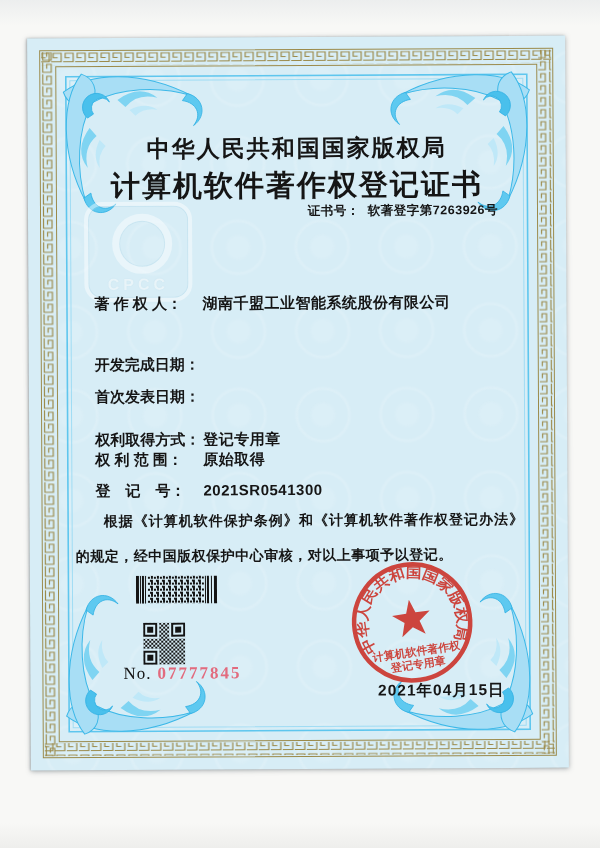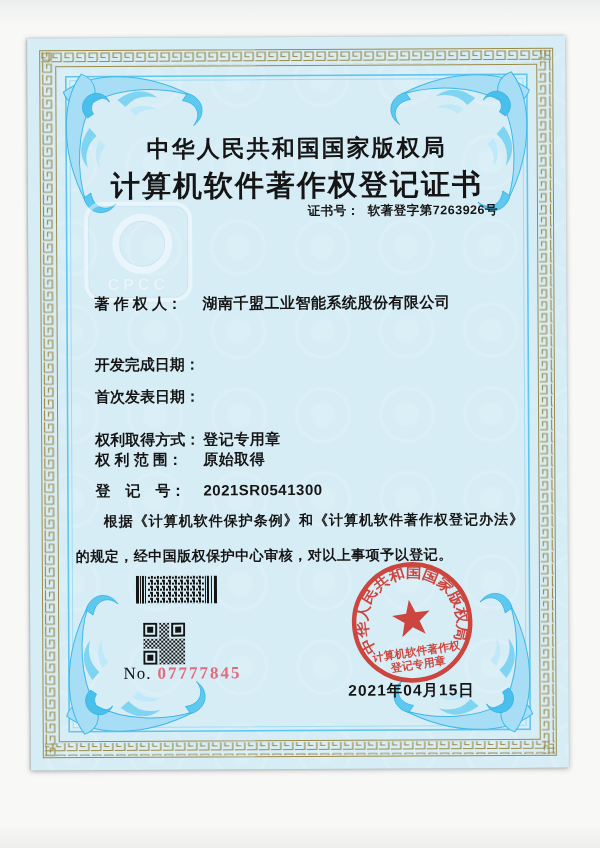--- a/index.html
+++ b/index.html
@@ -30,21 +30,21 @@
   .frow .lbl{display:inline-block;width:108px;flex:0 0 108px;}
   .frow .val{letter-spacing:0.5px;}
   .statement{position:absolute;top:466px;left:46px;right:44px;
     font-size:14px;font-weight:bold;line-height:35px;text-indent:2em;letter-spacing:0.5px;text-align:justify;}
   .barcode{position:absolute;left:106px;top:538px;}
   .qrcode{position:absolute;left:113px;top:585px;}
   .serial{position:absolute;left:93px;top:626px;font-family:"Liberation Serif",serif;font-size:17px;letter-spacing:1px;}
   .serial .num{color:#e26b7e;font-weight:bold;letter-spacing:2px;margin-left:6px;}
   .seal{position:absolute;left:319px;top:523px;width:126px;height:126px;
     transform:rotate(-8deg);opacity:0.93;mix-blend-mode:multiply;}
-  .issue-date{position:absolute;top:644px;left:288px;width:186px;text-align:center;
+  .issue-date{position:absolute;top:644px;left:288px;width:186px;text-align:right;
     font-size:15.5px;font-weight:bold;letter-spacing:1px;}
   .cpcc{position:absolute;left:56px;top:164px;width:100px;height:92px;z-index:1;
     border:4px solid rgba(255,255,255,0.55);border-radius:18px;opacity:0.8;
     box-shadow:inset 0 0 0 1px rgba(160,205,225,0.35);}
   .cpcc .ring{position:absolute;left:24px;top:8px;width:46px;height:46px;border-radius:50%;
     border:7px solid rgba(255,255,255,0.55);box-shadow:inset 0 0 0 1px rgba(160,205,225,0.3);}
   .cpcc .word{position:absolute;bottom:4px;left:0;width:100%;text-align:center;
     font-weight:bold;font-size:16px;letter-spacing:4px;color:rgba(255,255,255,0.75);
     text-shadow:0 0 1px rgba(150,200,220,0.5);}
 </style>

